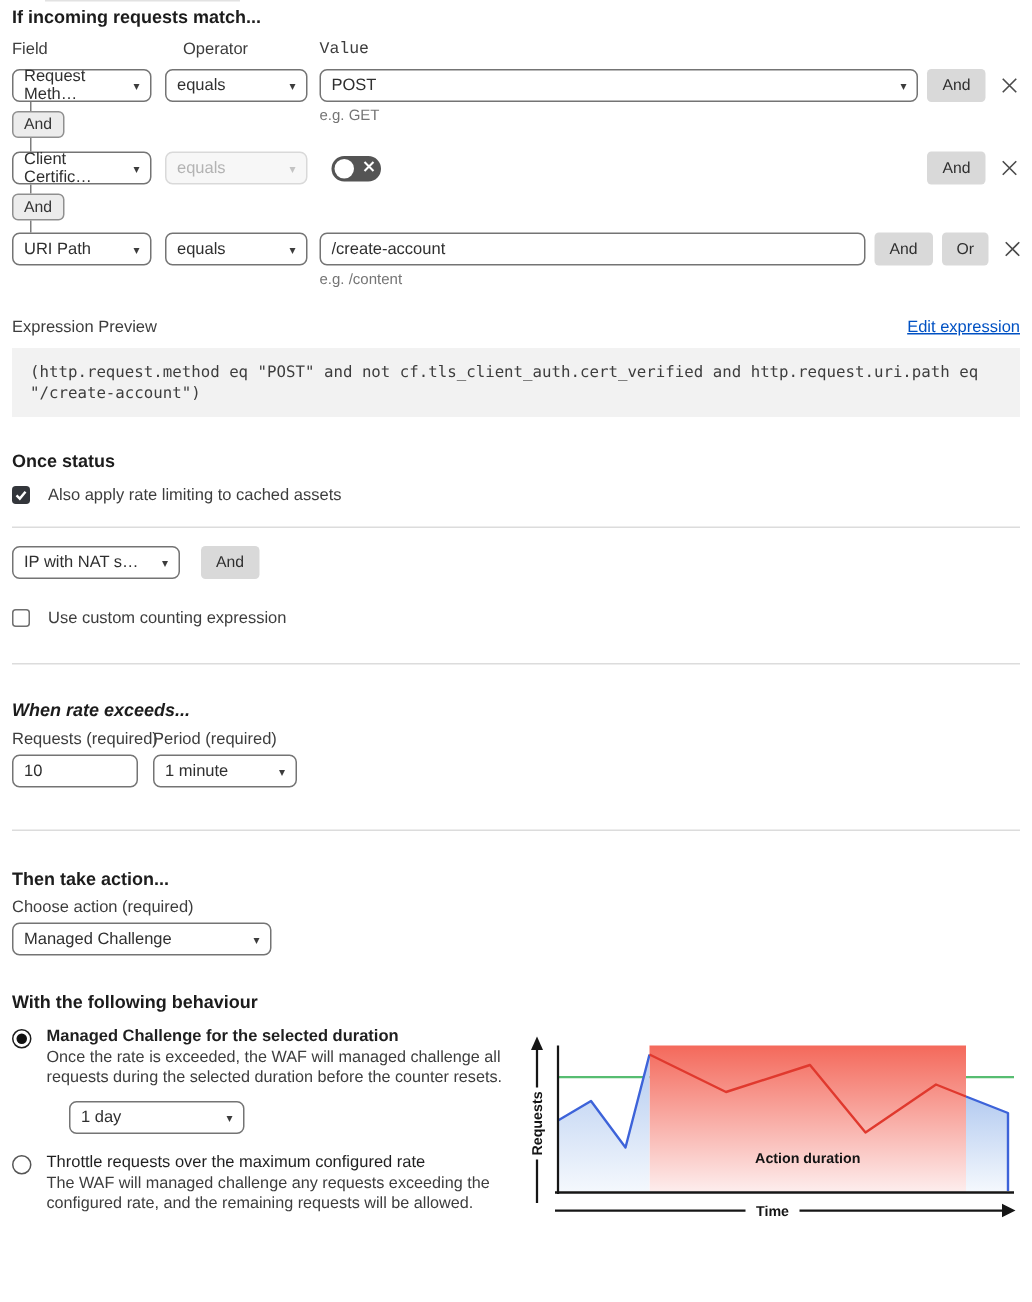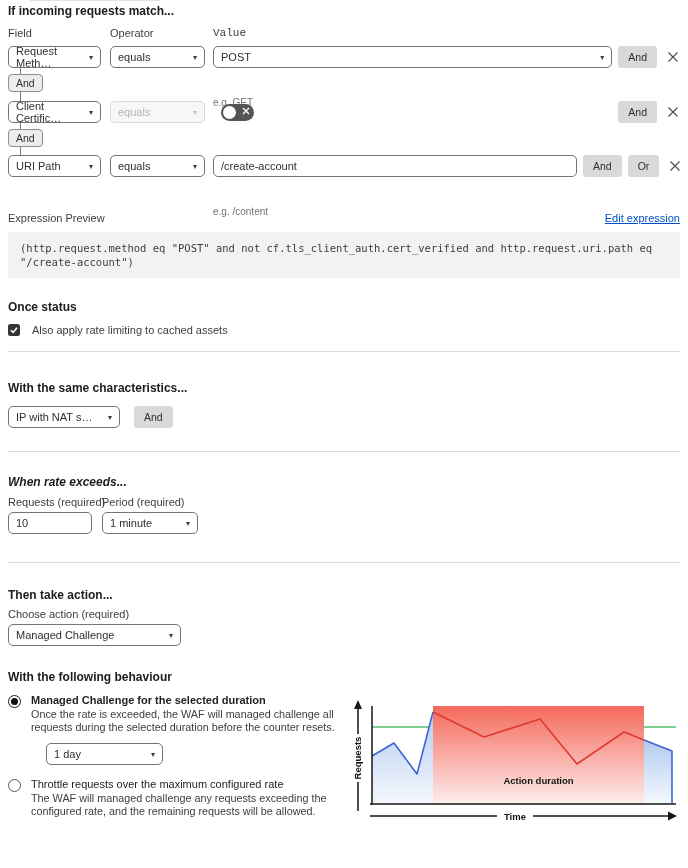--- a/index.html
+++ b/index.html
@@ -35,21 +35,21 @@
   .crow .f { width:93px; margin-right:9px; flex:none; }
   .crow .o { width:95px; margin-right:8px; flex:none; }
   .crow .v { flex:1; }
   .crow .vfixed { width:364px; flex:none; }
   .crow .spacer { flex:1; }
   .crow .btn { margin-left:6px; flex:none; }
   .crow .closex { margin-left:9px; flex:none; }
   .chip { position:absolute; left:0; height:18px; padding:0 7px; display:flex; align-items:center;
     background:#ececec; border:1px solid #8f8f8f; border-radius:4px; font-size:10.5px; color:#333; cursor:pointer; }
   .vline { position:absolute; left:12px; width:1px; background:#7d7d7d; }
-  .bhint { position:absolute; left:205px;margin-top:25px; }
+  .bhint { position:absolute; left:205px; }
 
   
   .toggle { width:33px; height:17px; border-radius:9px; background:#545454; position:relative;
     margin-left:8px; flex:none; cursor:pointer; }
   .toggle .knob { position:absolute; left:2px; top:2px; width:13px; height:13px; border-radius:50%; background:#fff; }
   .toggle .tx { position:absolute; right:4px; top:3.5px; }
 
   
   .expr-head { display:flex; justify-content:space-between; align-items:flex-end; margin-top:18px; }
   .link { font-size:11px; color:#0051c3; text-decoration:underline; cursor:pointer; }
@@ -97,21 +97,21 @@
 <body>
 
 <div class="page">
   <div class="artifact"></div>
   <div class="content">
 
     <h2 class="sec" style="margin-top:5px;">If incoming requests match...</h2>
 
     <div class="builder">
       <span class="lbl collabel" style="left:0;">Field</span>
-      <span class="lbl collabel" style="left:102px;">Operator</span>
+      <span class="lbl collabel" style="left:114px;">Operator</span>
       <span class="lbl collabel" style="left:205px;font-family:Liberation Mono, monospace;">Value</span>
 
       <div class="crow" style="top:18px;">
         <div class="select f">
           <span>Request Meth…</span>
             <span class="caret">▾</span>
         </div>
         <div class="select o">
           <span>equals</span>
             <span class="caret">▾</span>
@@ -194,27 +194,30 @@
       <span class="cbox on">
         <svg width="10" height="10" viewBox="0 0 10 10">
             <path d="M2 5.2 L4.2 7.4 L8 2.8" stroke="#fff" stroke-width="1.6" fill="none"></path>
           </svg>
       </span>
       <span class="lbl">Also apply rate limiting to cached assets</span>
     </div>
 
     <hr class="div" style="margin-top:14px;">
 
-    <h2 class="sec" style="margin-top:30px;">With the same characteristics...</h2>
     <div class="char-row">
       <div class="select">
         <span>IP with NAT s…</span>
           <span class="caret">▾</span>
       </div>
       <button class="btn">And</button>
+    </div>
+    <div class="check-row" style="margin-top:20px;">
+      <span class="cbox off"></span>
+      <span class="lbl">Use custom counting expression</span>
     </div>
 
     <hr class="div" style="margin-top:23px;">
 
     <h2 class="sec" style="margin-top:24px;font-style:italic;">When rate exceeds...</h2>
     <div class="rate-row">
       <div class="fgroup g1">
         <span class="lbl">Requests (required)</span>
         <input class="tinput" value="10" style="">
       </div>

